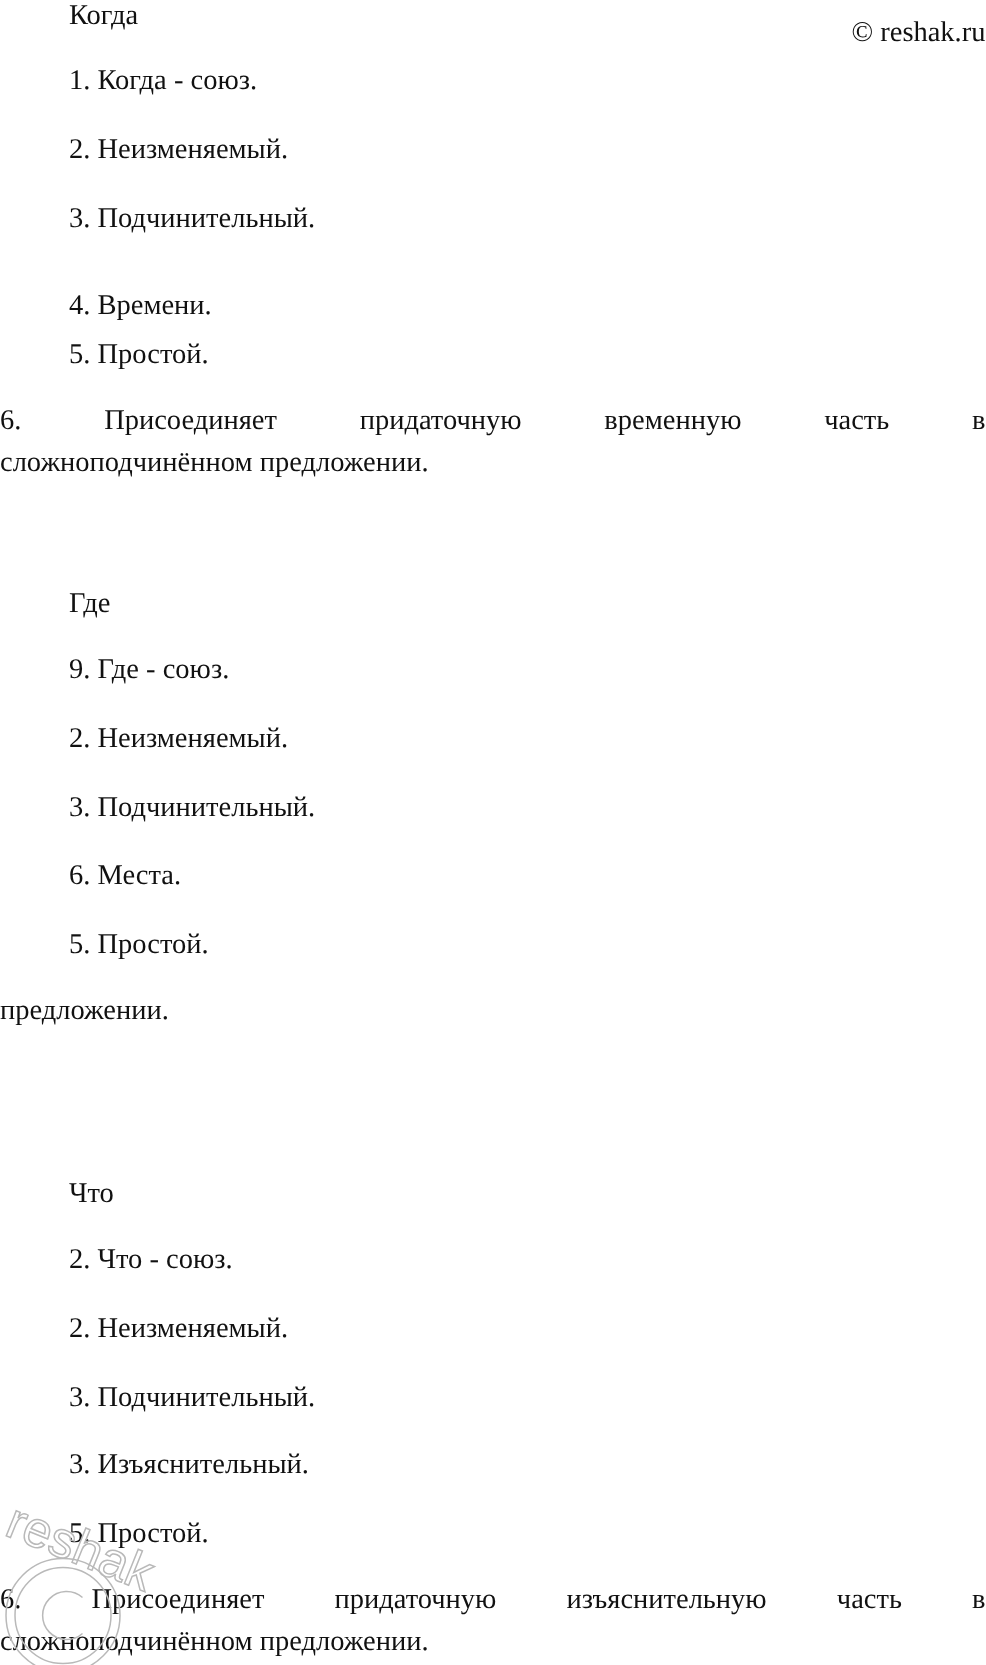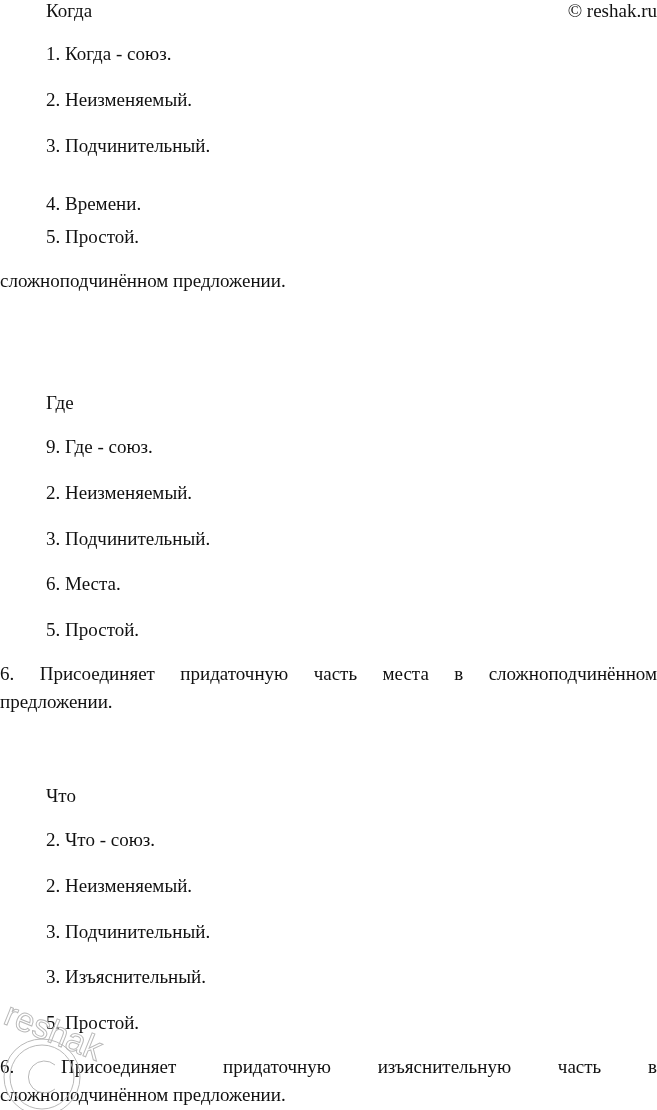--- a/index.html
+++ b/index.html
@@ -1,47 +1,47 @@
 <!DOCTYPE html>
 <html><head>
 <meta charset="utf-8">
 <style>
   html, body { margin:0; padding:0; background:#ffffff; }
   body { width:657px; height:1110px; position:relative; overflow:hidden;
          font-family:"Liberation Serif", serif; font-size:19px; color:#111; }
   .line { position:absolute; left:0; white-space:nowrap; line-height:22px;margin-left:46px; }
   .just { position:absolute; left:0; width:657px; line-height:28px; text-align:justify; text-align-last:left; }
   .just .first { display:block; text-align:justify; text-align-last:justify; }
-  .copy { position:absolute; right:0; top:0; line-height:22px;margin-left:40px; }
+  .copy { position:absolute; right:0; top:11px; line-height:22px;margin-left:40px; }
   .wm { position:absolute; left:0; top:985px; width:170px; height:125px; pointer-events:none; }
 </style>
 </head>
 <body>
 
 <div>
   <div class="copy">© reshak.ru</div>
 
   <div class="line" style="top:0px">Когда</div>
   <div class="line" style="top:43px">1. Когда - союз.</div>
   <div class="line" style="top:89px">2. Неизменяемый.</div>
   <div class="line" style="top:135px">3. Подчинительный.</div>
   <div class="line" style="top:193px">4. Времени.</div>
   <div class="line" style="top:226px">5. Простой.</div>
   <div class="just" style="top:267px">
+    <span class="first">6. Присоединяет придаточную временную часть в</span>
     <span>сложноподчинённом предложении.</span>
   </div>
 
   <div class="line" style="top:392px">Где</div>
   <div class="line" style="top:436px">9. Где - союз.</div>
   <div class="line" style="top:482px">2. Неизменяемый.</div>
   <div class="line" style="top:528px">3. Подчинительный.</div>
   <div class="line" style="top:573px">6. Места.</div>
   <div class="line" style="top:619px">5. Простой.</div>
   <div class="just" style="top:660px">
-    <span class="first">6. Присоединяет придаточную часть места в сложноподчинённом</span>
     <span>предложении.</span>
   </div>
 
   <div class="line" style="top:785px">Что</div>
   <div class="line" style="top:829px">2. Что - союз.</div>
   <div class="line" style="top:875px">2. Неизменяемый.</div>
   <div class="line" style="top:921px">3. Подчинительный.</div>
   <div class="line" style="top:966px">3. Изъяснительный.</div>
   <div class="line" style="top:1012px">5. Простой.</div>
   <div class="just" style="top:1053px">

